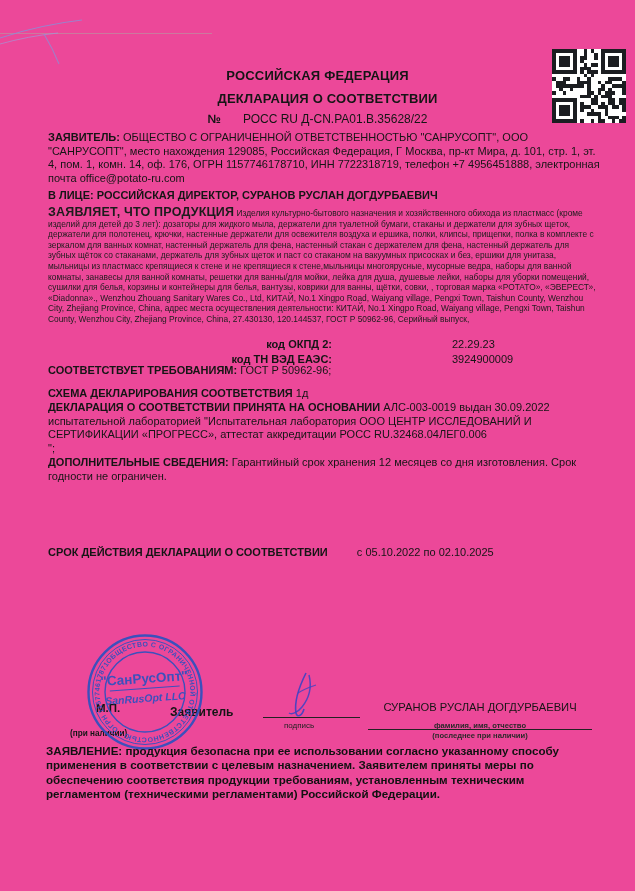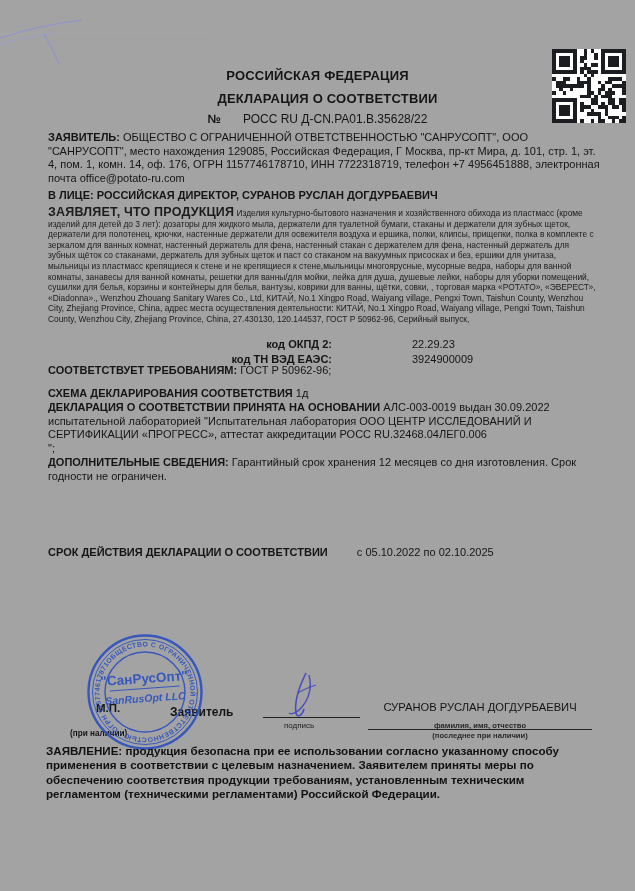--- a/index.html
+++ b/index.html
@@ -1,31 +1,31 @@
 <!DOCTYPE html>
 <html lang="ru"><head>
 <meta charset="utf-8">
 <style>
   html,body{margin:0;padding:0;background:#e8e8e8;}
   .page{
     position:relative;width:635px;height:891px;margin:0 auto;
-    background:#a3a3a3;color:#151515;overflow:hidden;
+    background:#ec4899;color:#151515;overflow:hidden;
     font-family:"Liberation Sans", sans-serif;
   }
   .abs{position:absolute;}
   .b{font-weight:700;}
   .center{text-align:center;}
   .hdr{left:0;right:0;text-align:center;font-weight:700;font-size:13px;letter-spacing:.2px;}
   .numline{left:0;right:0;text-align:center;font-size:12px;}
   .numline .no{font-weight:700;margin-right:22px;}
   .para{left:48px;width:552px;font-size:11px;line-height:13.6px;text-align:left;}
   .para .lbl{font-weight:700;}
   .small-para{left:48px;width:551px;font-size:8.4px;line-height:10.6px;color:#1c1c1c;}
   .small-para .biglbl{font-weight:700;font-size:12.5px;letter-spacing:.2px;}
-  .code-row{left:48px;width:552px;display:flex;font-size:11px;line-height:15px;}
+  .code-row{left:48px;width:552px;display:flex;font-size:11px;line-height:15px;gap:40px;}
   .code-row .cl{width:284px;text-align:right;font-weight:700;}
   .code-row .cv{margin-left:80px;}
   .inline-lbl-line{left:48px;width:552px;font-size:11px;}
   .quote-line{left:48px;font-size:11px;}
   .validity .val{margin-left:26px;font-weight:400;}
   .sig-small{font-size:8px;color:#222;}
   .cap{font-size:7.6px;font-weight:700;color:#2a2a2a;text-align:center;}
   .underline{border-bottom:1.2px solid #222;}
   .statement{left:46px;width:549px;font-size:11.6px;line-height:14.4px;font-weight:700;color:#111;}
   .artifact-line{left:0;top:33px;width:212px;height:1px;background:#a9a9a4;opacity:.5;}

